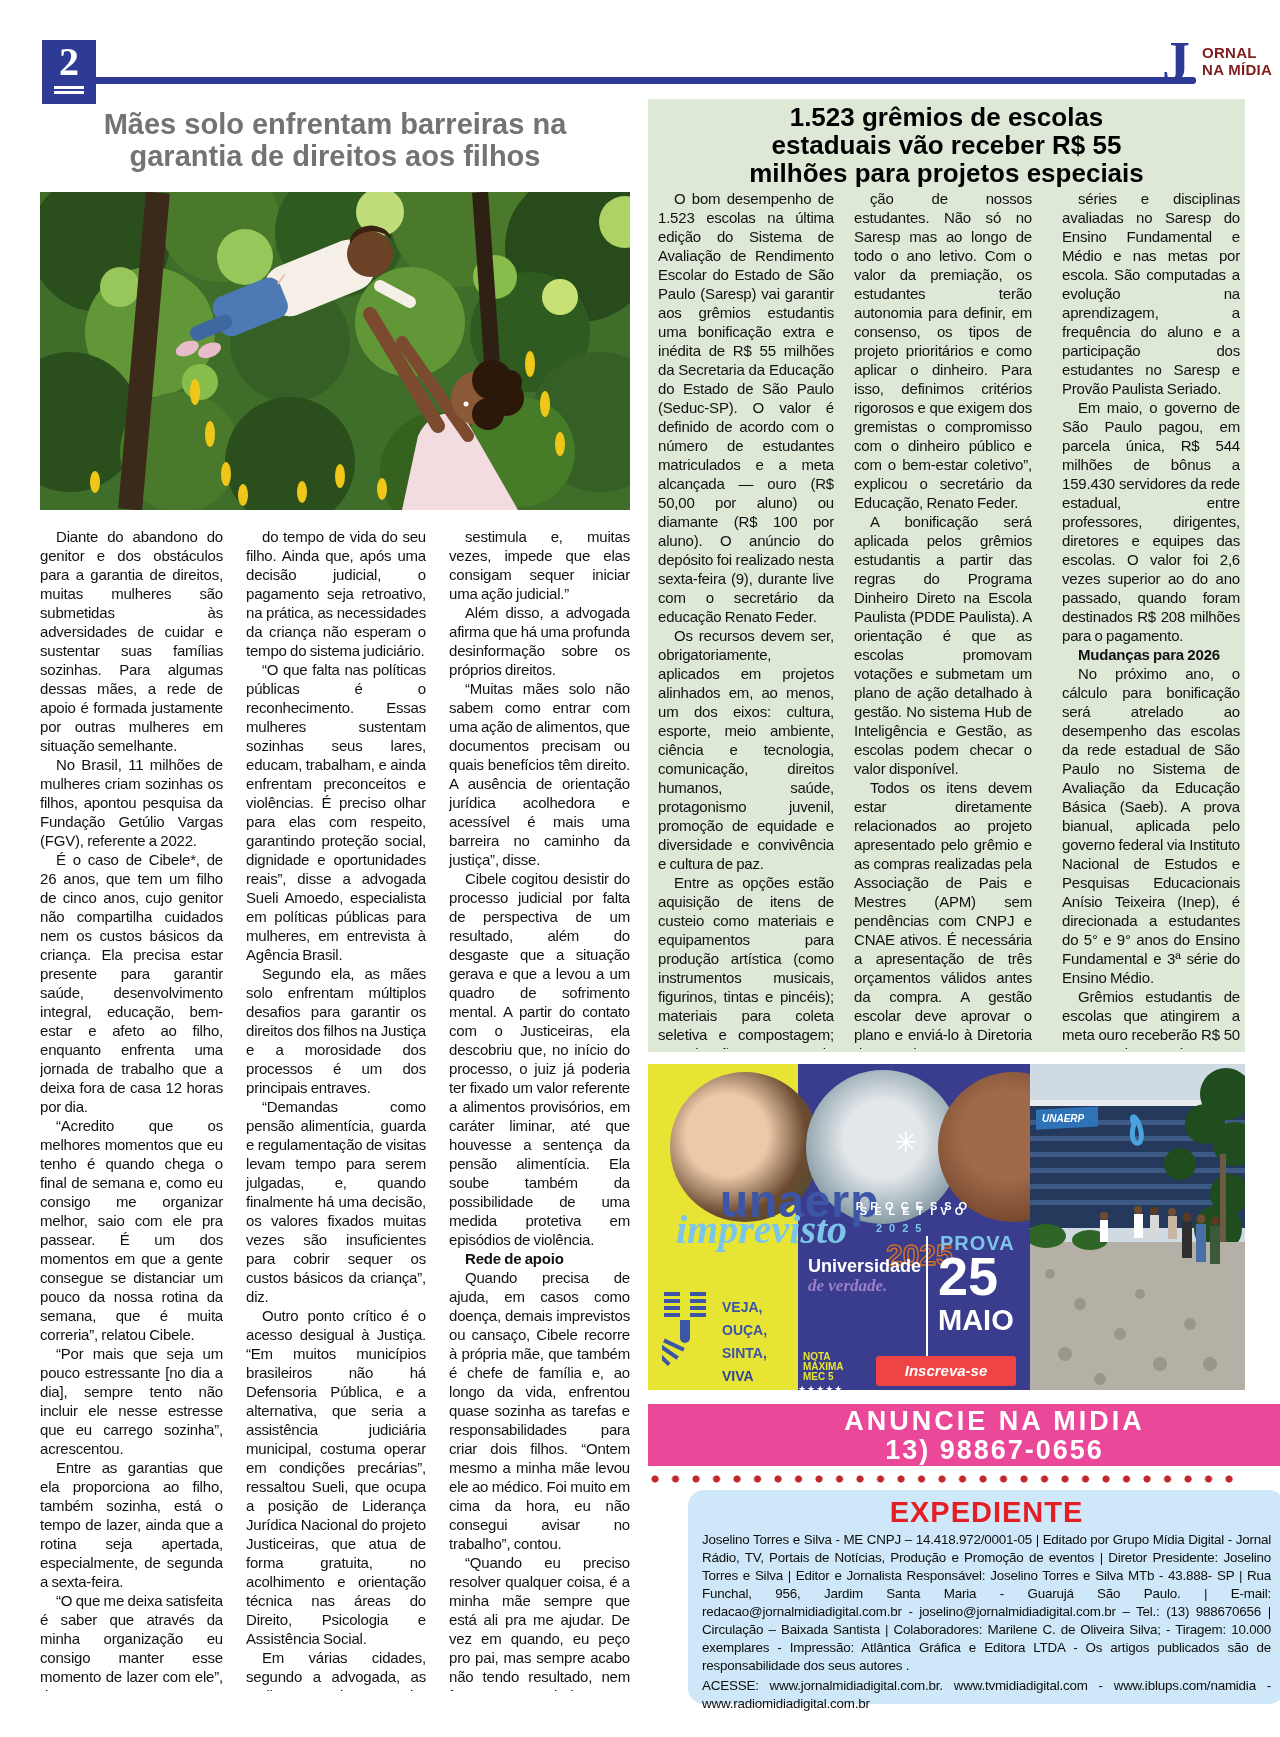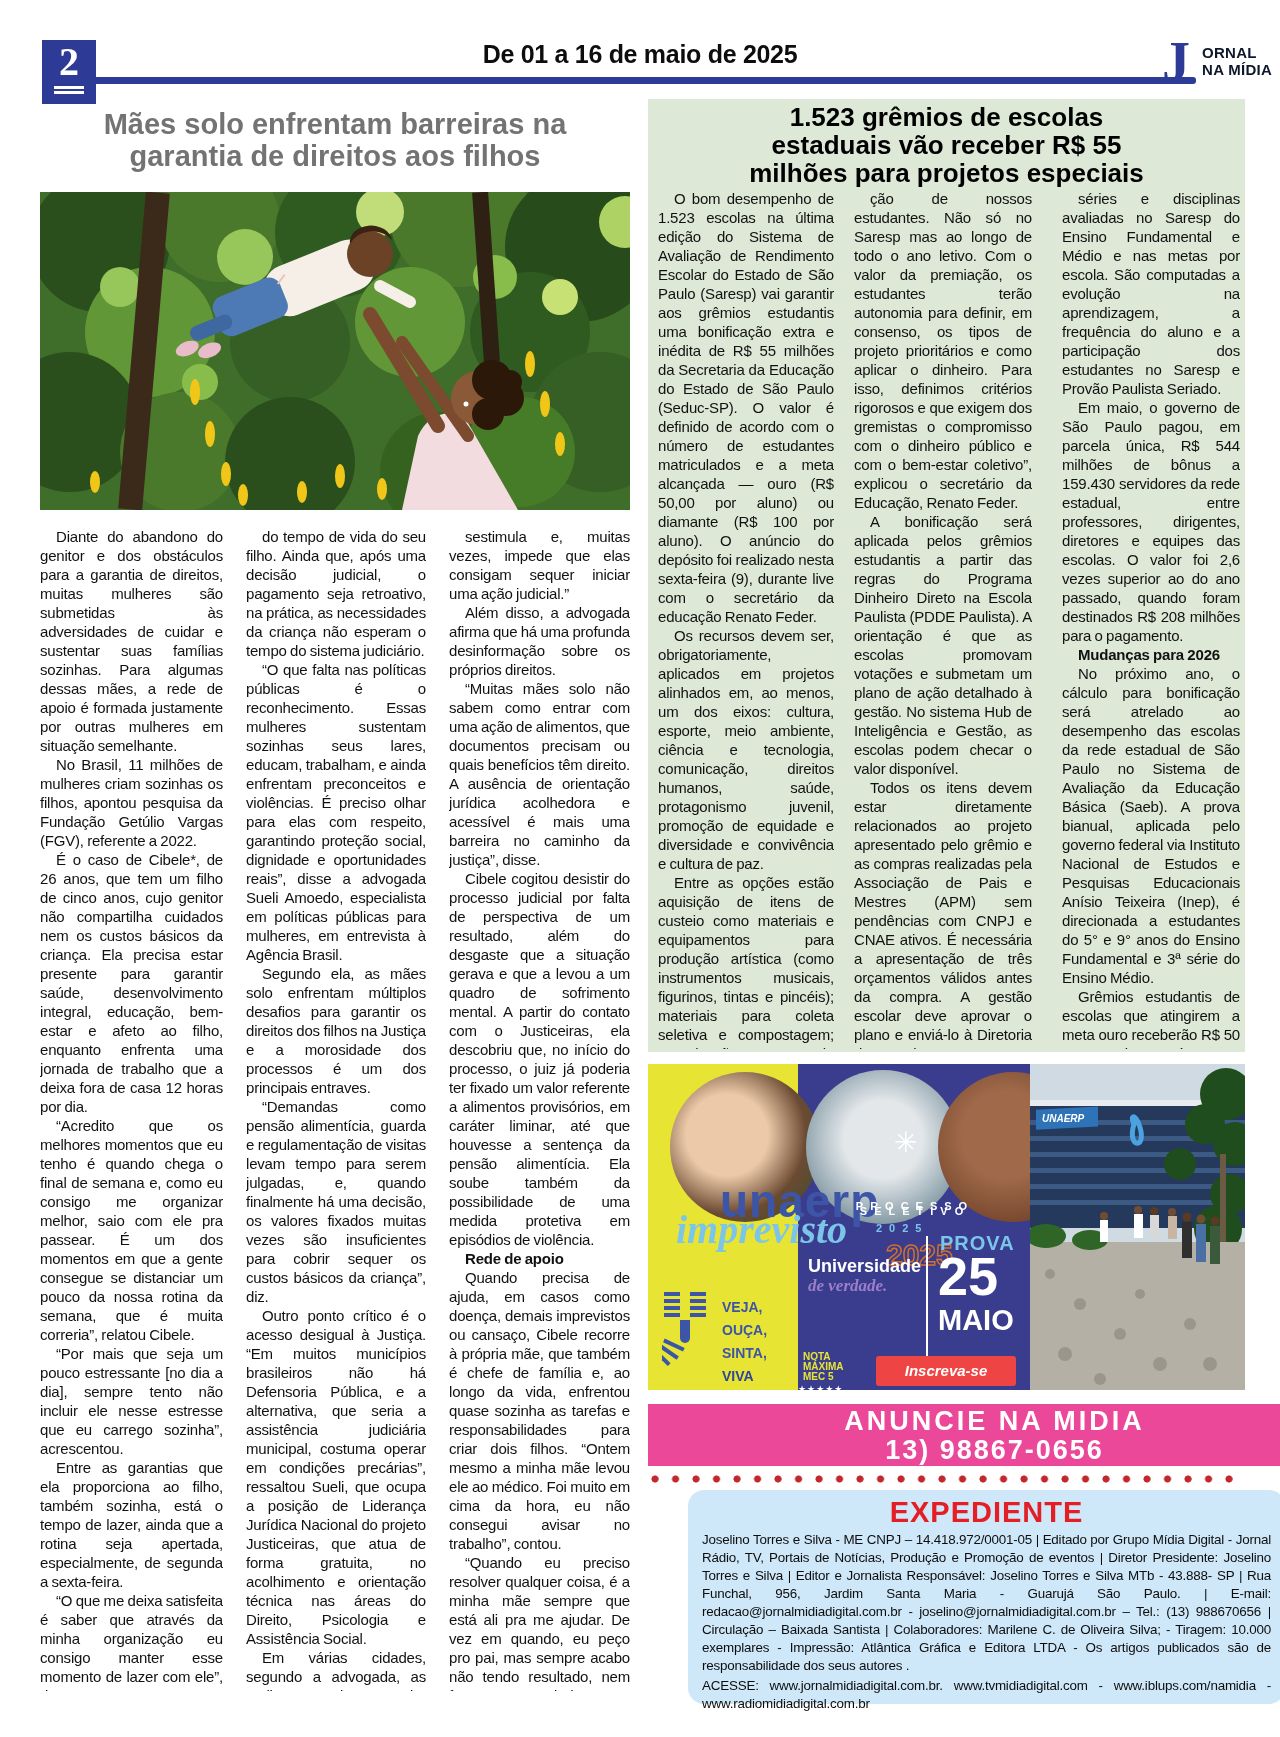--- a/index.html
+++ b/index.html
@@ -8,21 +8,21 @@
   .abs{position:absolute;}
 
   
   .pagenum{left:42px;top:40px;width:54px;height:64px;background:#2e3b96;text-align:center;}
   .pagenum .num{color:#fff;font:800 40px/44px "Liberation Serif",serif;}
   .pagenum .bar{display:block;width:30px;height:3px;background:#fff;margin:2px auto 0;}
   .date{left:0;top:40px;width:1280px;text-align:center;font-size:25px;font-weight:600;
         letter-spacing:-0.3px;color:#0d0d0d;}
   .rule{left:46px;top:77px;width:1150px;height:7px;background:#2e3b96;border-radius:3px;}
   .logo-j{left:1162px;top:34px;font:800 56px/56px "Liberation Serif",serif;color:#2e3b96;}
-  .logo-txt{left:1202px;top:44px;color:#0f172a;font-weight:800;font-size:15px;line-height:17px;letter-spacing:.3px;}
+  .logo-txt{left:1202px;top:44px;color:#7f1d1d;font-weight:800;font-size:15px;line-height:17px;letter-spacing:.3px;}
 
   
   .hl-left{left:40px;top:108px;width:590px;text-align:center;font-weight:800;
            font-size:29px;line-height:32px;color:#737373;}
   .greenbox{left:648px;top:99px;width:597px;height:953px;background:#dde8d6;}
   .hl-right{left:648px;top:103px;width:597px;text-align:center;font-weight:800;
             font-size:26px;line-height:28px;color:#000000;}
 
   
   .col{position:absolute;top:527px;height:1164px;font-size:15px;line-height:19px;
@@ -86,21 +86,20 @@
 </head>
 <body>
 
 <div id="page">
 
   <div class="abs pagenum">
     <div class="num">2</div>
     <span class="bar"></span>
       <span class="bar"></span>
   </div>
-  <div class="abs date">De 01 a 16 de maio de 2025</div>
   <div class="abs rule"></div>
   <div class="abs logo-j">J</div>
   <div class="abs logo-txt">
     <div>ORNAL</div>
     <div>NA MÍDIA</div>
   </div>
 
   <div class="abs hl-left">
     <div>Mães solo enfrentam barreiras na</div>
     <div>garantia de direitos aos filhos</div>

